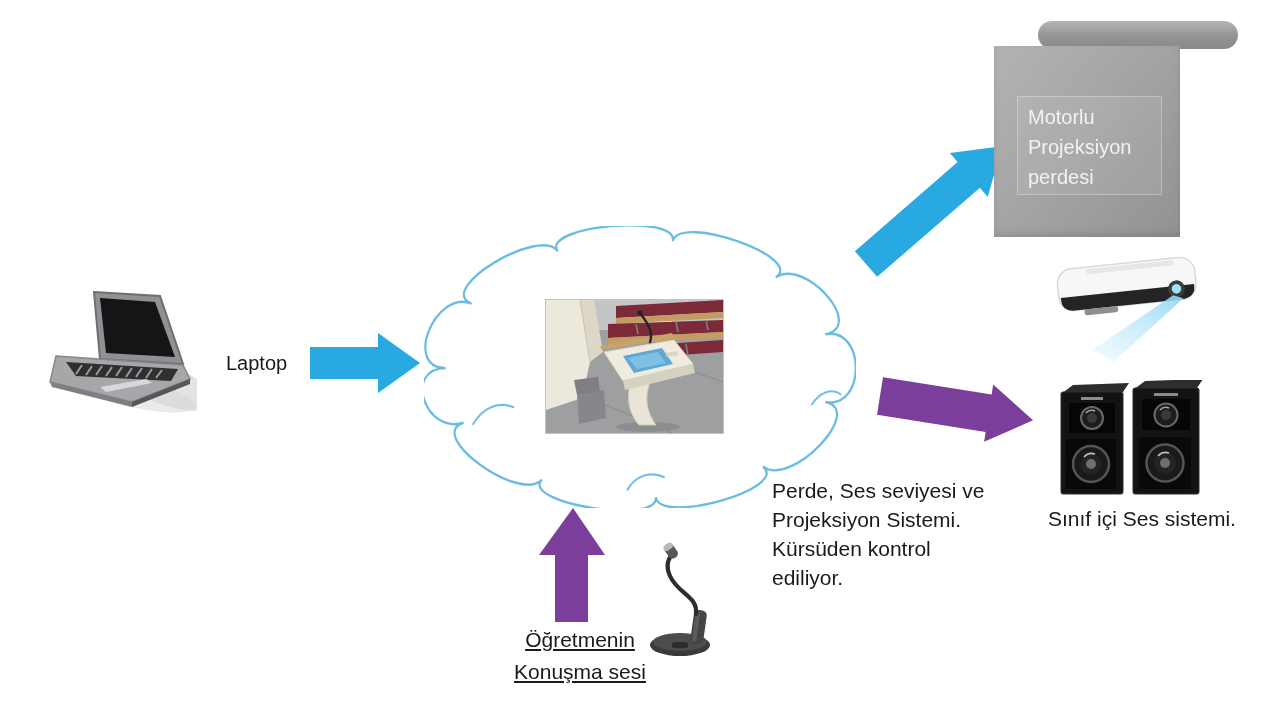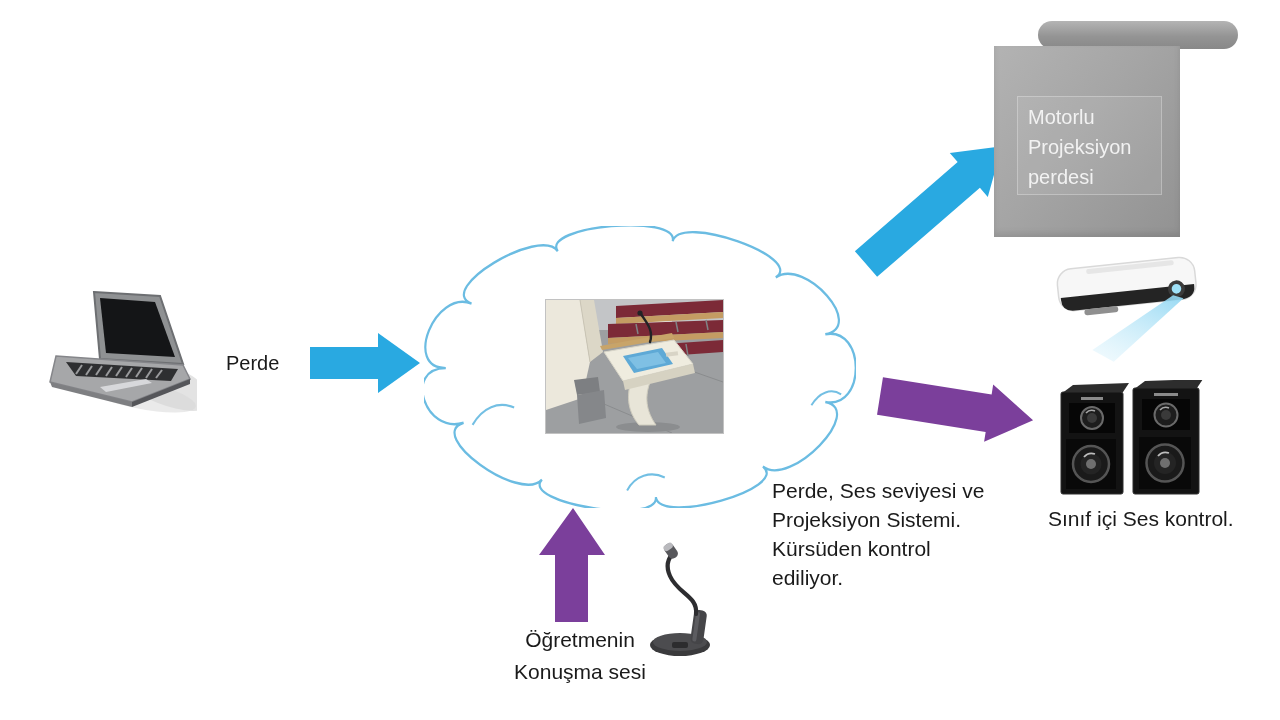--- a/index.html
+++ b/index.html
@@ -27,21 +27,21 @@
   .screen-panel{
     left:1070px;top:97px;width:145px;height:99px;
     background:rgba(255,255,255,0.08);
     border:1px solid rgba(255,255,255,0.28);
     box-sizing:border-box;
   }
   .screen-label{
     padding:5px 0 0 10px;
     font-size:20px;line-height:30px;color:#f2f2f2;white-space:pre-line;
   }
-  .mic-label{left:500px;top:624px;width:160px;text-align:center;line-height:32px;}
+  .mic-label{left:500px;top:624px;width:160px;text-align:center;line-height:32px;text-decoration:underline;}
   .control-note{left:772px;top:476px;width:236px;}
   .speakers-label{left:1048px;top:504px;width:220px;}
   .laptop-label{left:226px;top:349px;font-size:20px;}
 </style>
 </head>
 <body>
 
 <svg class="abs" style="left:42px;top:286px" width="155" height="128" viewBox="0 0 155 128">
   <ellipse cx="122" cy="98" rx="52" ry="20" transform="rotate(22 122 98)" fill="#cccccc" opacity="0.55"></ellipse>
   <ellipse cx="95" cy="108" rx="60" ry="14" transform="rotate(12 95 108)" fill="#d6d6d6" opacity="0.5"></ellipse>
@@ -62,21 +62,21 @@
     <line x1="94" y1="91" x2="100" y2="82"></line>
       <line x1="104" y1="92" x2="110" y2="83"></line>
     <line x1="114" y1="92" x2="120" y2="84"></line>
   </g>
 
   <polygon points="8,96 90,116 90,121 10,101" fill="#7e7f82"></polygon>
   <polygon points="90,116 148,93 148,98 90,121" fill="#55565a"></polygon>
   <polygon points="58,101 104,93 110,97 64,106" fill="#dddee0" opacity="0.9"></polygon>
 </svg>
 
-<div class="abs label laptop-label">Perde</div>
+<div class="abs label laptop-label">Laptop</div>
 
 <svg class="abs" style="left:310px;top:332px" width="112" height="62" viewBox="0 0 112 62">
   <polygon points="0,15 68,15 68,1 110,31 68,61 68,47 0,47" fill="#29A9E1"></polygon>
 </svg>
 
 <svg class="abs" style="left:424px;top:226px" width="432" height="282" viewBox="3 10 436 258" preserveAspectRatio="none">
   <path d="M 25,140
            C -18,140 14,68 51,81
            C 14,68 120,10 138,33
            C 120,10 261,-2 254,24
@@ -209,21 +209,21 @@
     <circle cx="39" cy="39" r="5" fill="#3a3a3a"></circle>
     <path d="M33,34 a8,8 0 0 1 9,-2" stroke="#a8a8a8" stroke-width="1.6" fill="none"></path>
     <rect x="12" y="61" width="52" height="52" fill="#090909"></rect>
     <circle cx="38" cy="87" r="18.5" fill="#1a1a1a" stroke="#555555" stroke-width="2.5"></circle>
     <circle cx="38" cy="87" r="11" fill="#242424"></circle>
     <circle cx="38" cy="87" r="5" fill="#6f6f6f"></circle>
     <path d="M31,80 a10,10 0 0 1 11,-3" stroke="#bdbdbd" stroke-width="1.8" fill="none"></path>
   </g>
 </svg>
 
-<div class="abs label speakers-label">Sınıf içi Ses kontrol.</div>
+<div class="abs label speakers-label">Sınıf içi Ses sistemi.</div>
 
 <div class="abs label control-note">Perde, Ses seviyesi ve
 Projeksiyon Sistemi.
 Kürsüden kontrol
 ediliyor.</div>
 
 <svg class="abs" style="left:638px;top:542px" width="90" height="120" viewBox="0 0 90 120">
   <ellipse cx="42" cy="103" rx="30" ry="11" fill="#3a3a3c"></ellipse>
   <ellipse cx="42" cy="100" rx="27" ry="9" fill="#4c4c4f"></ellipse>
   <rect x="34" y="100" width="16" height="6" rx="2" fill="#2c2c2e"></rect>

